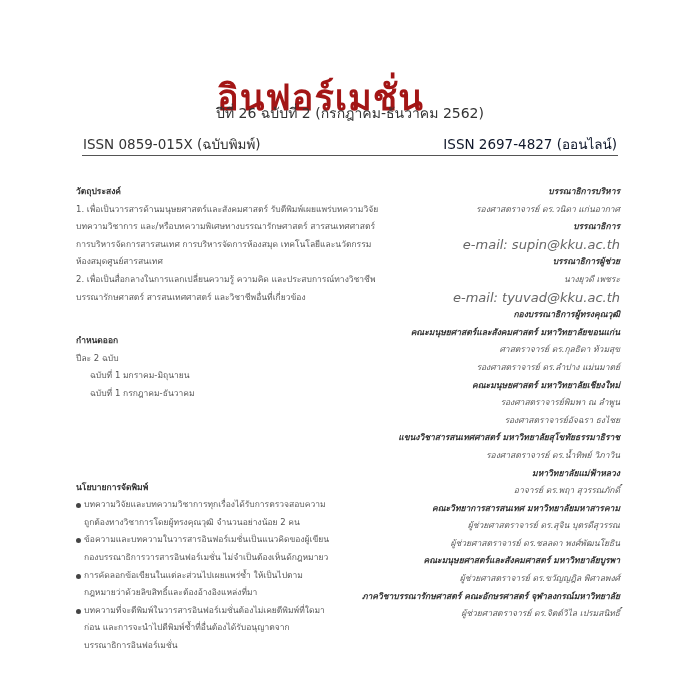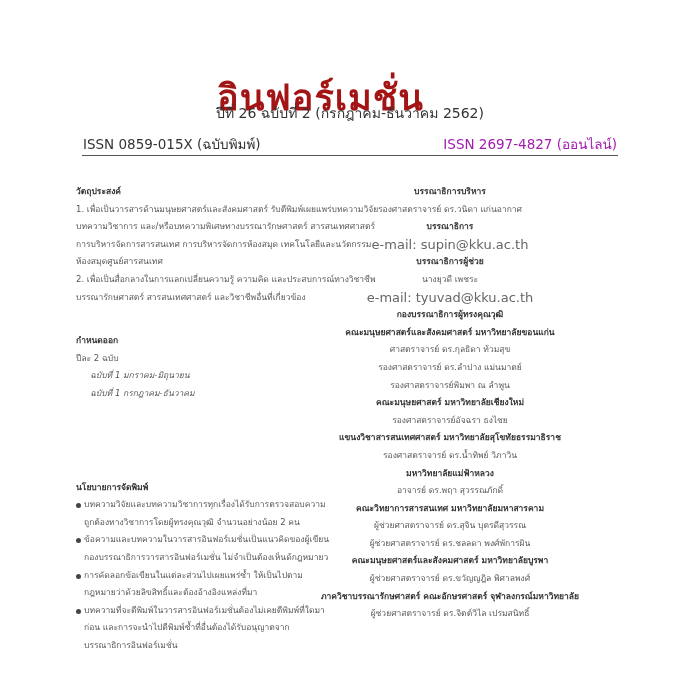--- a/index.html
+++ b/index.html
@@ -43,21 +43,21 @@
   .issn-left {
     position: absolute;
     left: 83px; top: 133px;
     font-size: 13.5px;
     color: #333;
   }
   .issn-right {
     position: absolute;
     right: 83px; top: 133px;
     font-size: 13.5px;
-    color: #a21caf;
+    color: #0f172a;
   }
   .rule {
     position: absolute;
     left: 82px; width: 536px;
     top: 155px;
     height: 0;
     border-top: 1.5px solid #555;
   }
   .col-left {
     position: absolute;
@@ -65,34 +65,35 @@
     top: 183px;
     width: 290px;
     font-size: 8.5px;
     color: #555;
   }
   .col-right {
     position: absolute;
     right: 80px;
     top: 183px;
     width: 340px;
-    text-align: center;
+    text-align: right;
     font-size: 8.5px;
     color: #555;
+    font-style: italic;
   }
   .line {
     height: 17.6px;
     line-height: 17.6px;
     white-space: nowrap;
   }
   .head {
     font-weight: bold;
     color: #333;
   }
-  .indent2 { padding-left: 14px; font-style: italic; }
+  .indent2 { padding-left: 14px; }
   .email {
     font-size: 13px;
     color: #666;
   }
   .section-gap { height: 26px; }
   .section-gap2 { height: 38px; }
   .bullet-line {
     position: relative;
     padding-left: 8px;
   }
@@ -163,29 +164,29 @@
     <div class="line">รองศาสตราจารย์ ดร.วนิดา  แก่นอากาศ</div>
     <div class="line head">บรรณาธิการ</div>
     <div class="line email">e-mail: supin@kku.ac.th</div>
     <div class="line head">บรรณาธิการผู้ช่วย</div>
     <div class="line">นางยุวดี  เพชระ</div>
     <div class="line email">e-mail: tyuvad@kku.ac.th</div>
     <div class="line head">กองบรรณาธิการผู้ทรงคุณวุฒิ</div>
     <div class="line head">คณะมนุษยศาสตร์และสังคมศาสตร์ มหาวิทยาลัยขอนแก่น</div>
     <div class="line">ศาสตราจารย์ ดร.กุลธิดา  ท้วมสุข</div>
     <div class="line">รองศาสตราจารย์ ดร.ลำปาง  แม่นมาตย์</div>
+    <div class="line head">คณะมนุษยศาสตร์ มหาวิทยาลัยเชียงใหม่</div>
     <div class="line">รองศาสตราจารย์พิมพา ณ ลำพูน</div>
-    <div class="line head">คณะมนุษยศาสตร์ มหาวิทยาลัยเชียงใหม่</div>
     <div class="line">รองศาสตราจารย์อัจฉรา  ธงไชย</div>
     <div class="line head">แขนงวิชาสารสนเทศศาสตร์ มหาวิทยาลัยสุโขทัยธรรมาธิราช</div>
     <div class="line">รองศาสตราจารย์ ดร.น้ำทิพย์  วิภาวิน</div>
     <div class="line head">มหาวิทยาลัยแม่ฟ้าหลวง</div>
     <div class="line">อาจารย์ ดร.พฤา  สุวรรณภักดิ์</div>
     <div class="line head">คณะวิทยาการสารสนเทศ มหาวิทยาลัยมหาสารคาม</div>
     <div class="line">ผู้ช่วยศาสตราจารย์ ดร.สุจิน  บุตรดีสุวรรณ</div>
-    <div class="line">ผู้ช่วยศาสตราจารย์ ดร.ชลลดา  พงศ์พัการผิน</div>
+    <div class="line">ผู้ช่วยศาสตราจารย์ ดร.ชลลดา  พงศ์พัฒนโยธิน</div>
     <div class="line head">คณะมนุษยศาสตร์และสังคมศาสตร์ มหาวิทยาลัยบูรพา</div>
     <div class="line">ผู้ช่วยศาสตราจารย์ ดร.ขวัญญฎิล  พิศาลพงศ์</div>
     <div class="line head">ภาควิชาบรรณารักษศาสตร์ คณะอักษรศาสตร์ จุฬาลงกรณ์มหาวิทยาลัย</div>
     <div class="line">ผู้ช่วยศาสตราจารย์ ดร.จิตต์วิไล  เปรมสนิทธิ์</div>
   </div>
 
 </div>
 
 </body></html>

